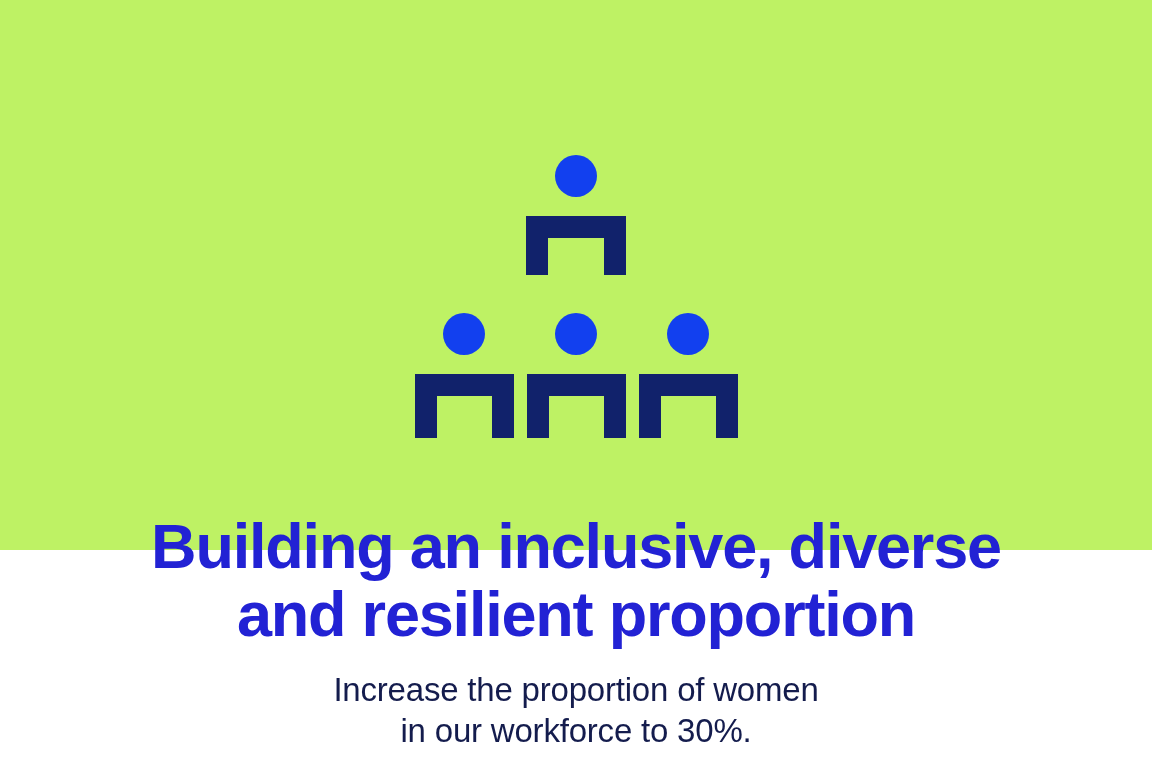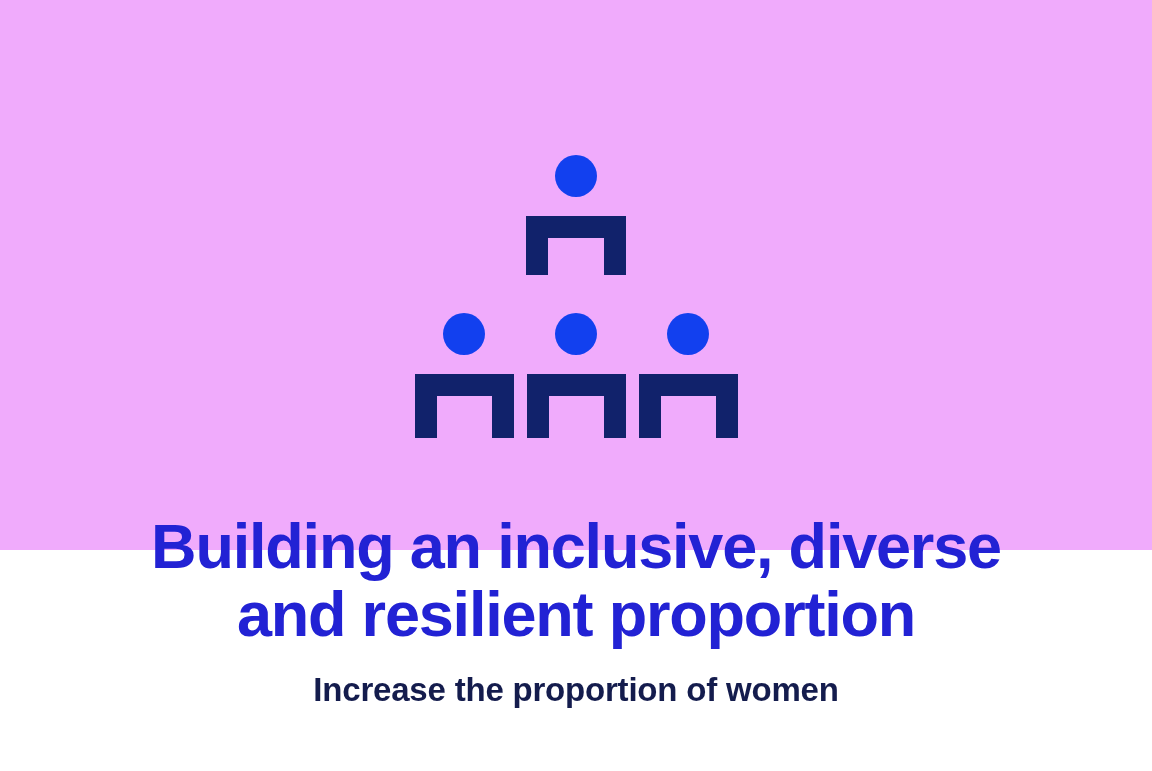--- a/index.html
+++ b/index.html
@@ -12,21 +12,21 @@
     height: 771px;
     background: #ffffff;
     font-family: "Liberation Sans", sans-serif;
     overflow: hidden;
   }
 
   .slide {
     position: relative;
     width: 1152px;
     height: 550px;
-    background: #f0abfc;
+    background: #bef264;
   }
 
   
   .icon-wrap {
     position: absolute;
     left: 0;
     top: 0;
     width: 1152px;
     height: 470px;
   }
@@ -59,21 +59,21 @@
   }
 
   
   .subhead {
     position: absolute;
     left: 0;
     top: 636px;
     width: 1152px;
     text-align: center;
     font-family: "Liberation Sans", sans-serif;
-    font-weight: bold;
+    font-weight: normal;
     font-size: 33px;
     line-height: 41px;
     letter-spacing: -0.2px;
     color: #141c4d;
     white-space: nowrap;
   }
   .subhead-line {
     display: block;
   }
 </style>
@@ -103,15 +103,16 @@
     </svg>
   </div>
 
   <h1 class="headline">
     <span class="headline-line">Building an inclusive, diverse</span>
     <span class="headline-line">and resilient proportion</span>
   </h1>
 
   <p class="subhead">
     <span class="subhead-line">Increase the proportion of women</span>
+    <span class="subhead-line">in our workforce to 30%.</span>
   </p>
 
 </div>
 
 </body></html>

